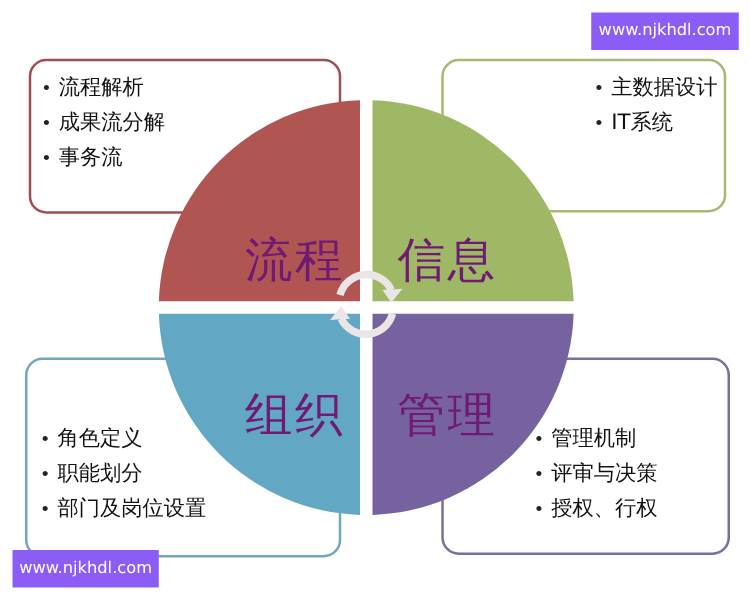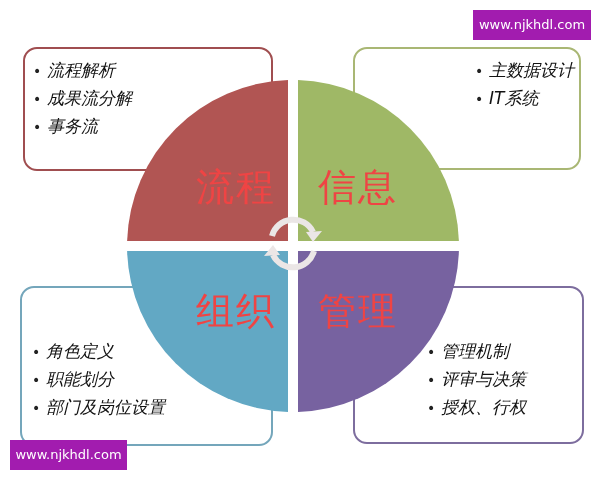--- a/index.html
+++ b/index.html
@@ -1,32 +1,32 @@
 <!DOCTYPE html>
 <html><head>
 <meta charset="utf-8">
 <style>
   html, body { margin:0; padding:0; }
   body { width:600px; height:480px; background:#ffffff; position:relative; overflow:hidden;
          font-family:"DejaVu Sans","Liberation Sans",sans-serif; }
   .box { position:absolute; background:#fff; border:2px solid; border-radius:14px; box-sizing:border-box; }
-  .box ul { list-style:none; margin:0; padding:0; position:absolute;font-style:italic; }
+  .box ul { list-style:none; margin:0; padding:0; position:absolute; }
   .box li { font-size:17px; line-height:27px; color:#111; white-space:nowrap; }
   .box li .dot { display:inline-block; width:14px; font-size:14px; color:#222; }
   #box-tl { left:23px; top:47px; width:250px; height:124px; border-color:#a04e50; }
   #box-tl ul { left:8px; top:8px; }
   #box-tr { left:353px; top:47px; width:228px; height:123px; border-color:#a9b774; }
   #box-tr ul { left:72px; top:8px;margin-left:48px; }
   #box-bl { left:20px; top:286px; width:253px; height:160px; border-color:#74a6bb; border-bottom-left-radius:14px; }
   #box-bl ul { left:10px; top:50px; }
   #box-br { left:353px; top:286px; width:231px; height:158px; border-color:#7d6d9e; }
   #box-br ul { left:72px; top:50px; }
   #circle-svg { position:absolute; left:0; top:0; }
-  .qlabel { position:absolute; color:#ef4444; font-size:38px; font-weight:400; letter-spacing:2px; }
-  .wm { position:absolute; background:#a21caf; color:#fff; font-size:13px; line-height:30px; text-align:center; }
+  .qlabel { position:absolute; color:#701a75; font-size:38px; font-weight:400; letter-spacing:2px;margin-top:21px; }
+  .wm { position:absolute; background:#8b5cf6; color:#fff; font-size:13px; line-height:30px; text-align:center; }
   #wm-top { left:473px; top:10px; width:118px; height:30px; }
   #wm-bottom { left:10px; top:440px; width:117px; height:30px; }
 </style>
 </head>
 <body>
 
 <div class="box" id="box-tl">
   <ul>
     <li><span class="dot">•</span><span>流程解析</span></li>
     <li><span class="dot">•</span><span>成果流分解</span></li>

